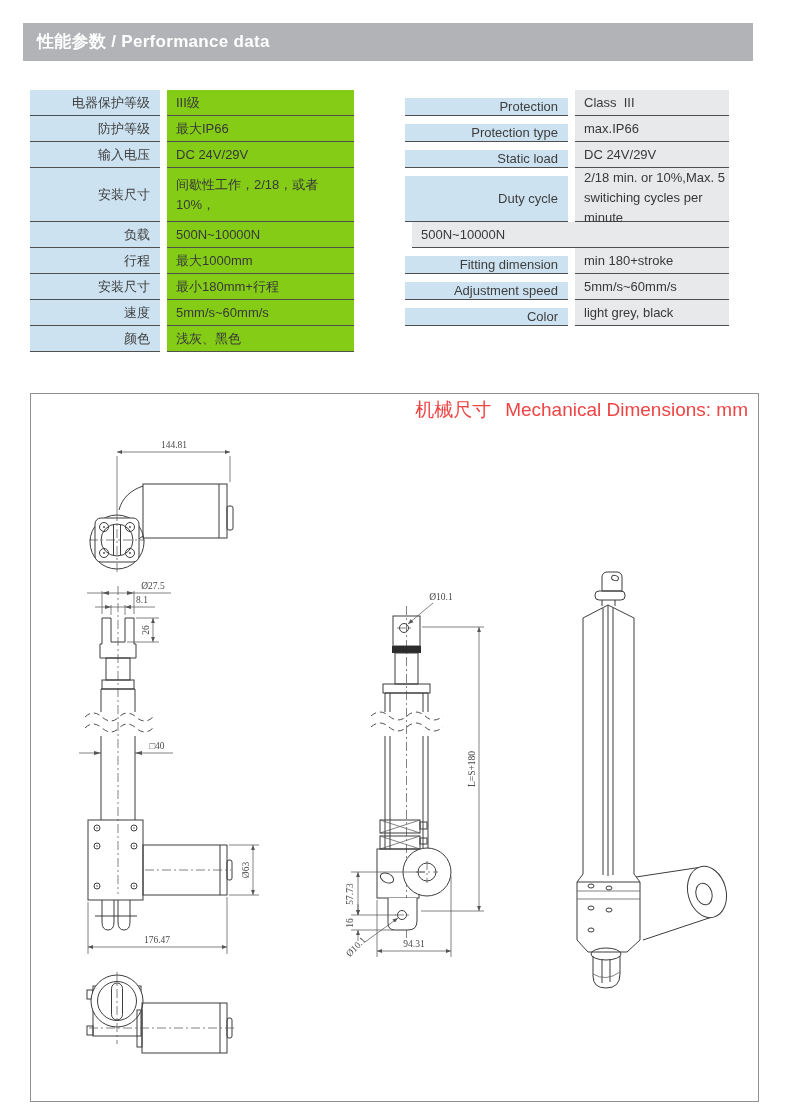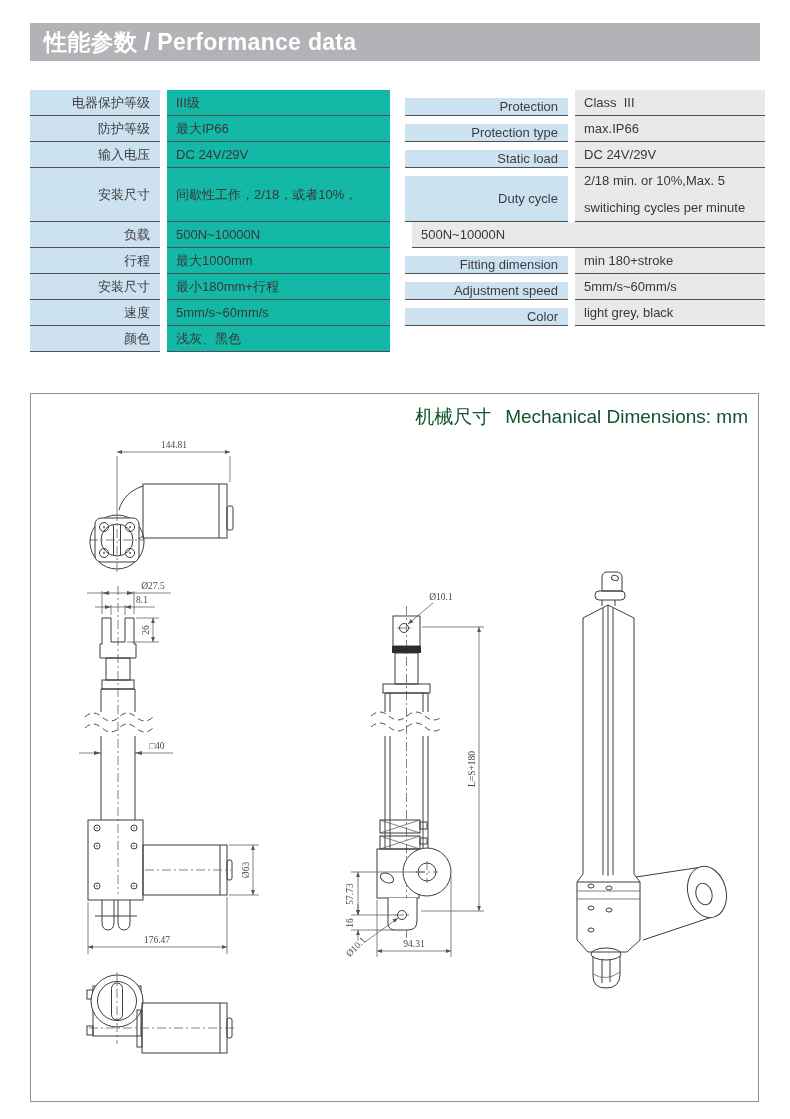--- a/index.html
+++ b/index.html
@@ -1,40 +1,40 @@
 <!DOCTYPE html>
 <html><head>
 <meta charset="utf-8">
 <style>
   html,body{margin:0;padding:0;background:#fff;}
   #page{position:relative;width:790px;height:1119px;background:#fff;overflow:hidden;
         font-family:"Liberation Sans","DejaVu Sans",sans-serif;}
-  .header-bar{position:absolute;left:30px;top:23px;width:730px;height:38px;
-        background:#b1b3b6;color:#fff;font-size:23px;font-weight:bold;
+  .header-bar{position:absolute;left:23px;top:23px;width:730px;height:38px;
+        background:#b1b3b6;color:#fff;font-size:17px;font-weight:bold;
         line-height:38px;padding-left:14px;box-sizing:border-box;letter-spacing:.3px;}
-  .spec-table{position:absolute;top:90px;width:360px;border-radius:6px;}
+  .spec-table{position:absolute;top:90px;width:324px;border-radius:6px;}
   .table-zh{left:30px;}
   .table-en{left:405px;}
   .spec-row{display:flex;height:26px;}
   .spec-row.tall{height:54px;}
   .spec-label{background:#cde2f0;display:flex;align-items:center;justify-content:flex-end;
         padding-right:10px;box-sizing:border-box;border-bottom:1px solid #4f4f4f;
         font-size:13px;color:#3d3d3d;white-space:nowrap;}
   .table-zh .spec-label{width:130px;}
   .table-en .spec-label{width:163px;margin-top:8px;}
   .spec-gap{width:7px;background:#fff;}
   .spec-value{flex:1;display:flex;flex-direction:column;justify-content:space-around;
         padding-left:9px;box-sizing:border-box;border-bottom:1px solid #4f4f4f;
         font-size:13px;color:#383838;}
-  .table-zh .spec-value{background:#14b8a6;}
+  .table-zh .spec-value{background:#84cc16;}
   .table-en .spec-value{background:#e8e9eb;}
   .spec-line{white-space:pre-wrap;line-height:20px;}
   .drawing-box{position:absolute;left:30px;top:393px;width:729px;height:709px;
         border:1px solid #8f9193;box-sizing:border-box;background:#fff;}
-  .drawing-title{position:absolute;top:10px;right:10px;font-size:19px;color:#14532d;}
+  .drawing-title{position:absolute;top:3px;right:10px;font-size:19px;color:#ef4444;}
   .drawing-title .zh{margin-right:14px;}
   svg{position:absolute;left:0;top:0;}
   svg .ln{stroke:#3d3d3d;stroke-width:1;fill:none;}
   svg .thin{stroke:#5a5a5a;stroke-width:.75;fill:none;}
   svg .cl{stroke:#5a5a5a;stroke-width:.75;fill:none;stroke-dasharray:9,3,2,3;}
   svg .brk{stroke:#3d3d3d;stroke-width:.9;fill:none;stroke-dasharray:6,4;}
   svg .dim{font-family:"Liberation Serif","DejaVu Serif",serif;font-size:9.5px;fill:#4a4a4a;}
   svg .arw{fill:#555;stroke:none;}
   svg .wh{fill:#fff;}
 </style>

